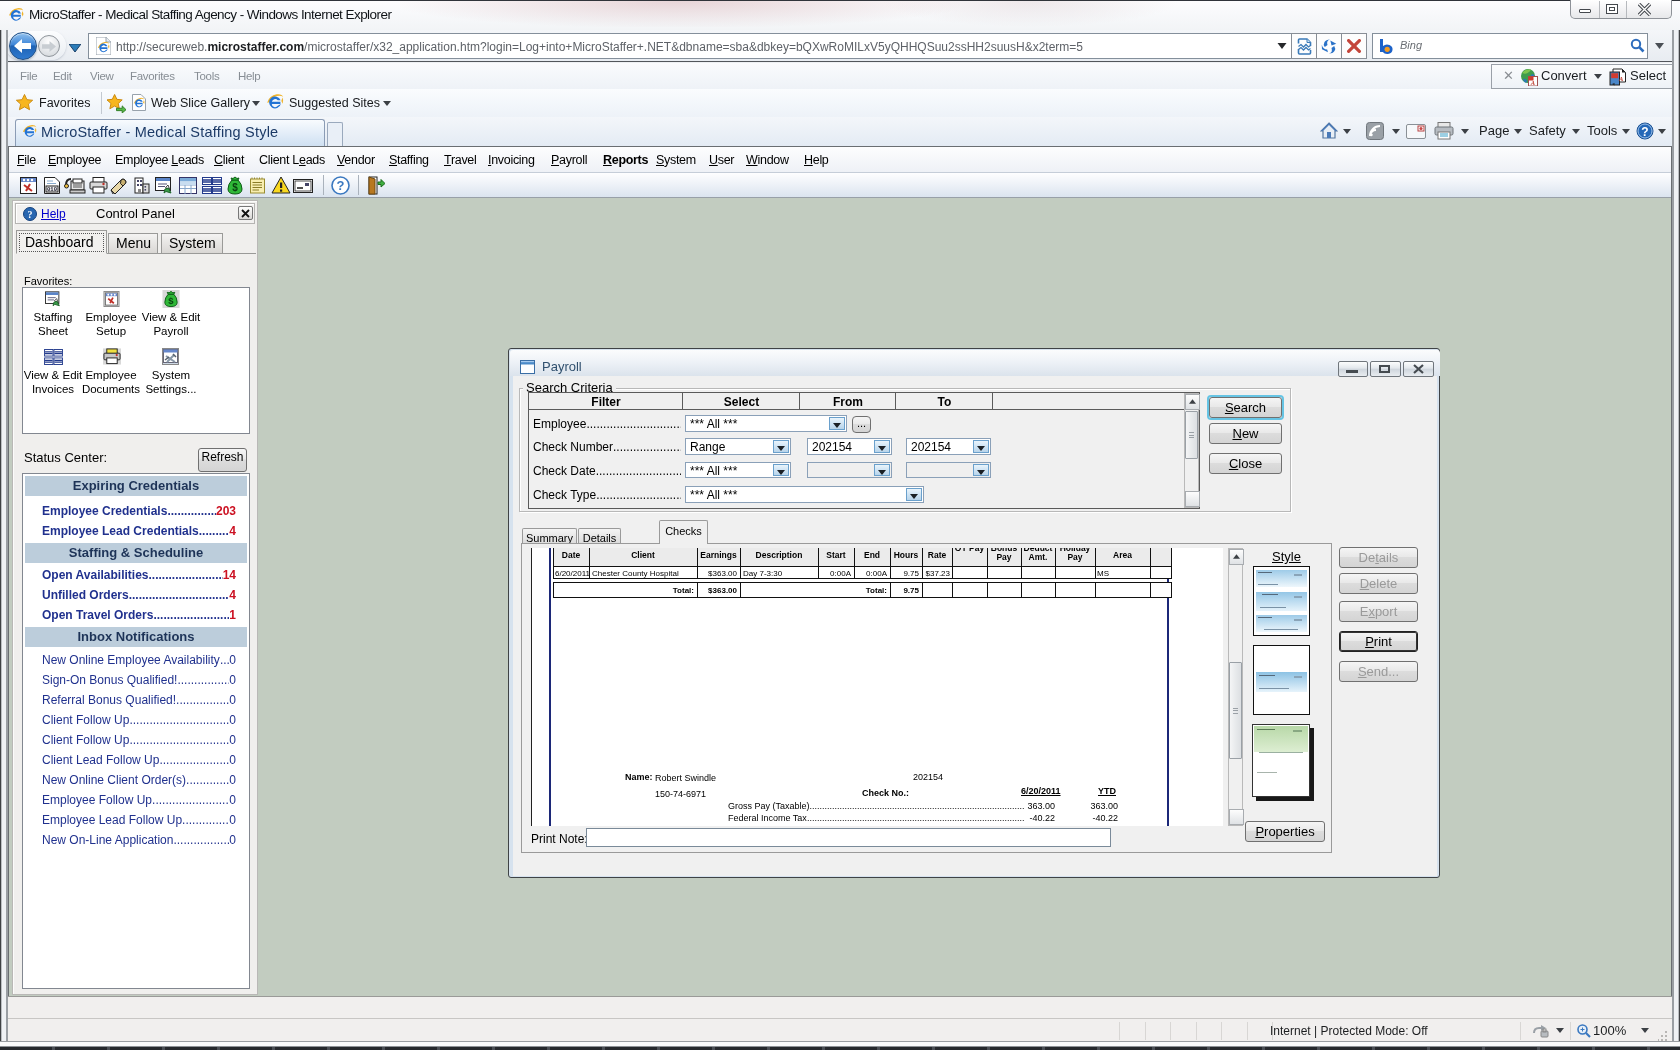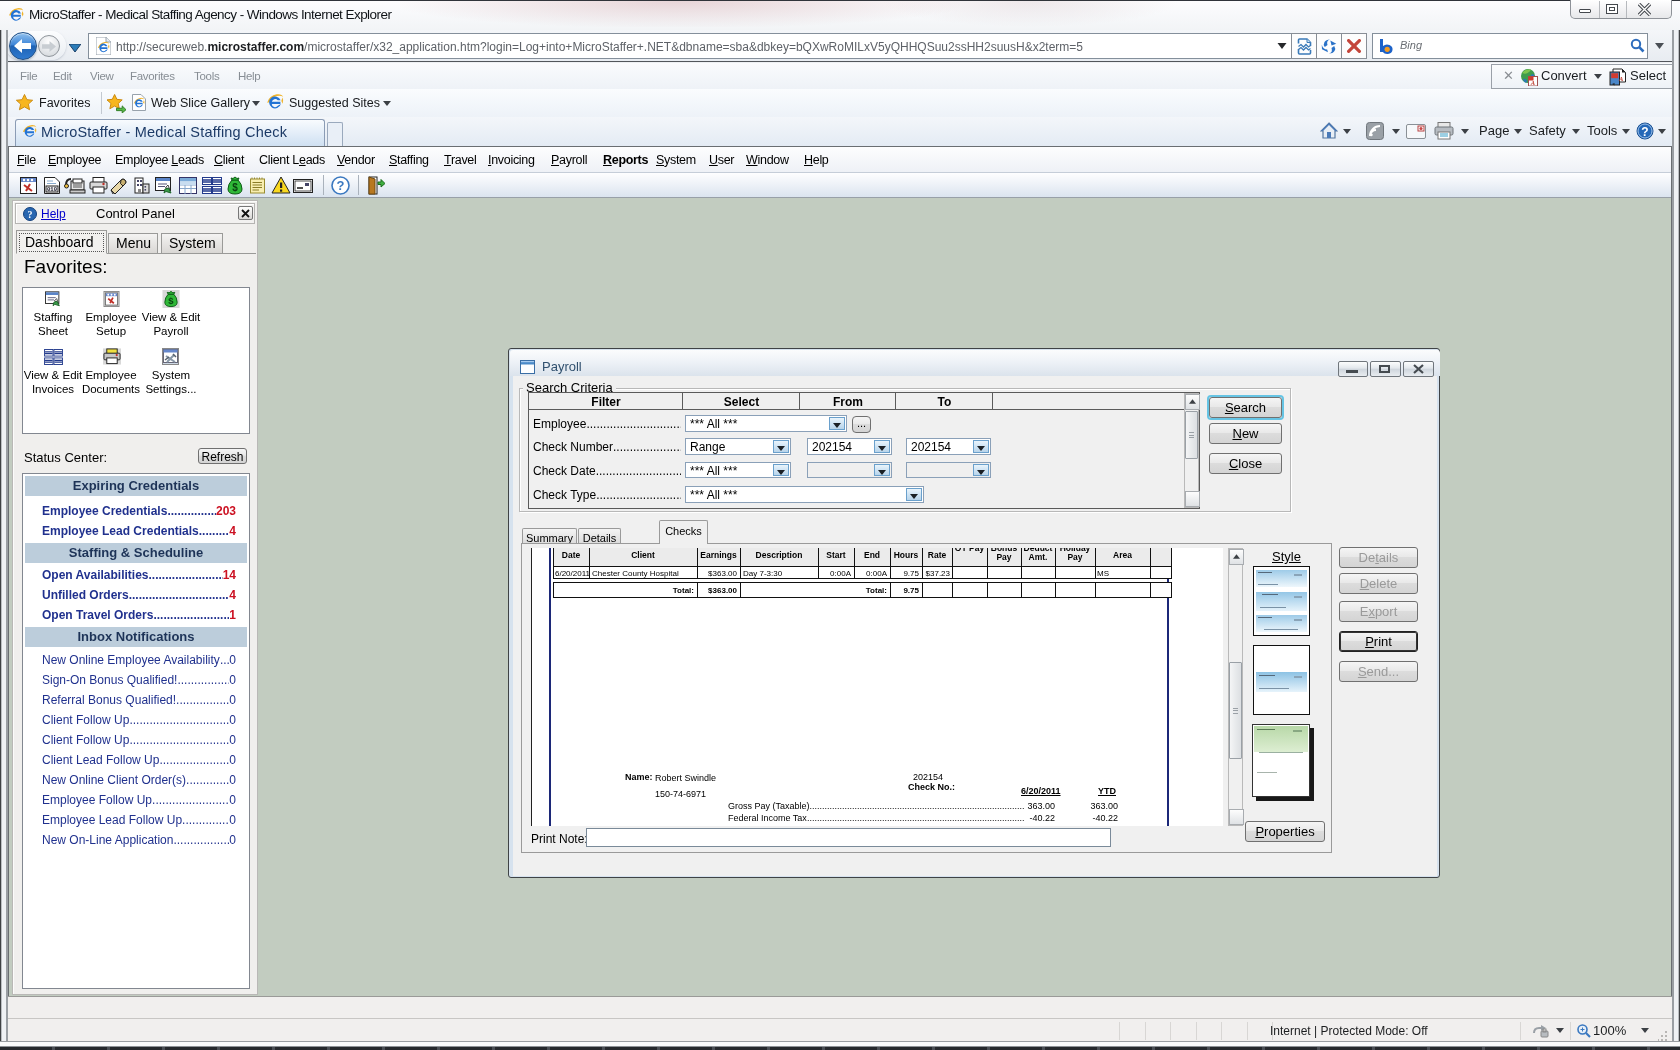--- a/index.html
+++ b/index.html
@@ -235,21 +235,21 @@
 </div>
 
 <div class="abs" id="tabrow"></div>
 <div class="abs" id="activetab"></div>
 <div class="abs" id="stubtab"></div>
 <svg class="abs" style="left:22px;top:124px;" width="15" height="15" viewBox="0 0 16 16">
     <path d="M1 8.6 Q3 2.2 9.5 1.2 Q14 0.7 15.3 3.4 Q13 1.9 9.8 2.6 Q4.5 3.8 3 8.2z" fill="#f0b32a"></path>
     <path d="M13.2 9.8 a5.3 5.3 0 1 1 -0.2 -3.4 l-2.6 0 a3 3 0 0 0 -5.2 1.4 l7.6 0 0 2 -7.7 0 a3 3 0 0 0 5.4 1.6z" fill="#2273d4"></path>
     <path d="M14.6 4 Q16 6.5 14.8 9.5 L13.6 7z" fill="#f0b32a"></path>
   </svg>
-<div class="abs tx" style="left:41px;top:124px;font-size:14.5px;letter-spacing:0.2px;color:#1c3a66;">MicroStaffer - Medical Staffing Check</div>
+<div class="abs tx" style="left:41px;top:124px;font-size:14.5px;letter-spacing:0.2px;color:#1c3a66;">MicroStaffer - Medical Staffing Style</div>
 
 <svg class="abs" style="left:1320px;top:122px;" width="18" height="18" viewBox="0 0 18 18">
     <path d="M9 1 L17 9 L15 9 L15 16 L3 16 L3 9 L1 9 z" fill="#e8eef5" stroke="#5577a0" stroke-width="1.2"></path>
     <path d="M9 1 L17 9 L15 9 L9 3 L3 9 L1 9z" fill="#4a7ab8"></path>
     <rect x="7" y="10" width="4" height="6" fill="#4a7ab8"></rect>
   </svg>
 <svg class="abs cmdcaret" style="left:1343px;top:129px;" width="8" height="5" viewBox="0 0 8 5">
     <path d="M0 0 L8 0 L4 5 z" fill="#3c4045"></path>
   </svg>
 <svg class="abs" style="left:1366px;top:122px;" width="18" height="18" viewBox="0 0 18 18">
@@ -435,21 +435,21 @@
 
   <div class="abs" style="left:3px;top:29px;width:91px;height:24px;background:#f1f0ee;border:1px solid #9a9a98;border-bottom:1px solid #f1f0ee;z-index:2;"></div>
   <div class="abs" style="left:6px;top:32px;width:85px;height:19px;border:1px dotted #555;z-index:3;"></div>
   <div class="abs tx" style="left:12px;top:33px;font-size:14px;color:#000;z-index:3;">Dashboard</div>
   <div class="abs" style="left:95px;top:32px;width:50px;height:21px;background:linear-gradient(180deg,#f4f3f2,#d9d7d4);border:1px solid #9a9a98;"></div>
   <div class="abs tx" style="left:103px;top:34px;font-size:14px;color:#000;">Menu</div>
   <div class="abs" style="left:148px;top:32px;width:62px;height:21px;background:linear-gradient(180deg,#f4f3f2,#d9d7d4);border:1px solid #9a9a98;"></div>
   <div class="abs tx" style="left:156px;top:34px;font-size:14px;color:#000;">System</div>
   <div class="abs" style="left:3px;top:52px;width:240px;height:1px;background:#9a9a98;"></div>
 
-  <div class="abs tx" style="left:11px;top:55px;font-size:19px;color:#000;">Favorites:</div>
+  <div class="abs tx" style="left:11px;top:74px;font-size:11px;color:#000;">Favorites:</div>
   <div class="abs" style="left:9px;top:86px;width:228px;height:147px;background:#fff;border:1px solid #828790;">
 
     <svg class="abs" style="left:22px;top:3px;" width="17" height="16" viewBox="0 0 19 17">
         <rect x="0.5" y="0.5" width="15" height="13" fill="#fff" stroke="#222"></rect>
         <rect x="1" y="1" width="14" height="3" fill="#5a84c8"></rect>
         <path d="M3 7 L12 7 M3 9.5 L10 9.5" stroke="#557"></path>
         <path d="M13 8 L15 13 L10.5 10.5z" fill="#eee" stroke="#222" stroke-width="0.8"></path>
         <path d="M13.5 11 L16 16 L11 14.5 L9 16 L10 12z" fill="#3a9a48" stroke="#1c6428"></path>
       </svg>
     <div class="abs" style="left:-6px;top:22px;width:72px;text-align:center;font-size:11.5px;color:#000;line-height:14px;">Staffing<br>Sheet</div>
@@ -497,21 +497,21 @@
         <rect x="0.5" y="0.5" width="16" height="16" fill="#cdd8e4" stroke="#888"></rect>
         <rect x="1.5" y="1.5" width="14" height="13" fill="#fff" stroke="#667"></rect>
         <rect x="1.5" y="1.5" width="14" height="3" fill="#6688cc"></rect>
         <path d="M4 8 L13 14 M12 7 L5 14" stroke="#8898a8" stroke-width="2"></path>
         <path d="M11 6 L14 9 M3 12 L7 9" stroke="#55606c" stroke-width="1.5"></path>
       </svg>
     <div class="abs" style="left:103px;top:80px;width:90px;text-align:center;font-size:11.5px;color:#000;line-height:14px;">System<br>Settings...</div>
   </div>
 
   <div class="abs tx" style="left:11px;top:249px;font-size:13px;color:#000;">Status Center:</div>
-  <div class="abs" style="left:185px;top:247px;width:49px;height:16px;">
+  <div class="abs" style="left:185px;top:247px;width:49px;height:24px;">
       <div class="btn" style="width:100%;height:100%;line-height:17px;font-size:12px;">Refresh</div>
     </div>
   <div class="abs" style="left:9px;top:272px;width:228px;height:516px;background:#fff;border:1px solid #828790;font-size:12px;">
     <div class="abs schead" style="top:2px;">Expiring Credentials</div>
     <div class="abs scrow b" style="top:30px;">
         <span class="lbl">Employee Credentials</span>
         <span class="dots"></span>
         <span class="num red">203</span>
       </div>
     <div class="abs scrow b" style="top:50px;">
@@ -735,21 +735,21 @@
     <div class="abs gv" style="left:420px;top:34px;height:16px;"></div>
     <div class="abs gv" style="left:455px;top:34px;height:16px;"></div>
     <div class="abs gv" style="left:489px;top:34px;height:16px;"></div>
     <div class="abs gv" style="left:523px;top:34px;height:16px;"></div>
     <div class="abs gv" style="left:563px;top:34px;height:16px;"></div>
     <div class="abs gv" style="left:618px;top:34px;height:16px;"></div>
 
     <div class="abs ck b" style="left:93px;top:224px;">Name:</div>
     <div class="abs ck" style="left:123px;top:225px;">Robert Swindle</div>
     <div class="abs ck" style="left:123px;top:241px;">150-74-6971</div>
-    <div class="abs ck b" style="left:330px;top:234px;margin-left:46px;">Check No.:</div>
+    <div class="abs ck b" style="left:330px;top:240px;">Check No.:</div>
     <div class="abs ck" style="left:381px;top:224px;">202154</div>
     <div class="abs ck b" style="left:489px;top:238px;text-decoration:underline;">6/20/2011</div>
     <div class="abs ck b" style="left:566px;top:238px;text-decoration:underline;">YTD</div>
     <div class="abs ck" style="left:196px;top:253px;width:296px;">Gross Pay (Taxable)<span class="ckdots"></span></div>
     <div class="abs ck" style="left:480px;top:253px;width:43px;display:block;text-align:right;">363.00</div>
     <div class="abs ck" style="left:543px;top:253px;width:43px;display:block;text-align:right;">363.00</div>
     <div class="abs ck" style="left:196px;top:265px;width:296px;">Federal Income Tax<span class="ckdots"></span></div>
     <div class="abs ck" style="left:480px;top:265px;width:43px;display:block;text-align:right;">-40.22</div>
     <div class="abs ck" style="left:543px;top:265px;width:43px;display:block;text-align:right;">-40.22</div>
   </div>

